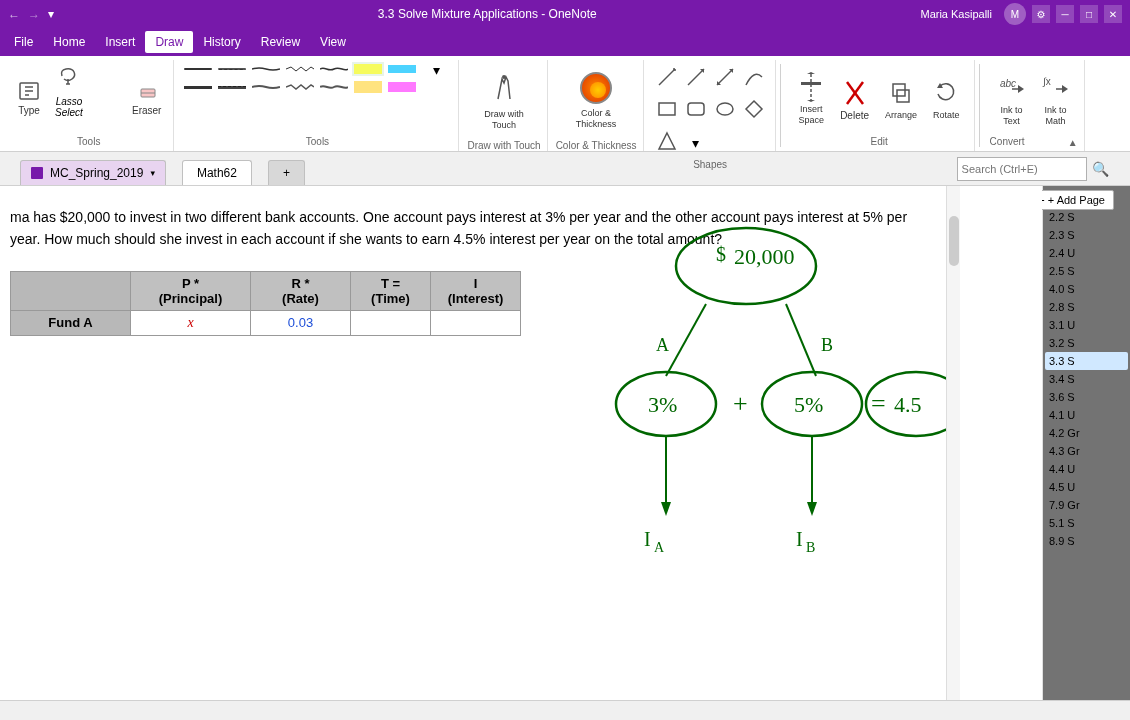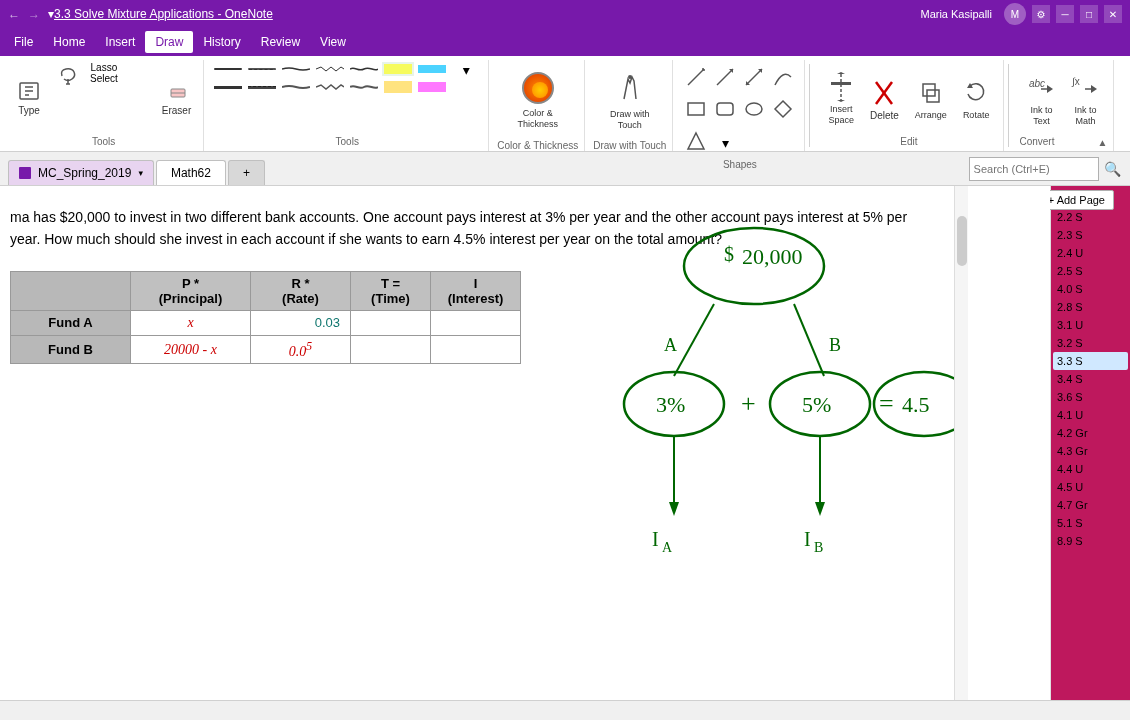--- a/index.html
+++ b/index.html
@@ -10,21 +10,21 @@
       height: 28px;
       background: #7719aa;
       display: flex;
       align-items: center;
       justify-content: space-between;
       padding: 0 8px;
       color: white;
       font-size: 12px;
     }
     .title-bar-left { display: flex; align-items: center; gap: 8px; }
-    .title-bar-center { flex: 1; text-align: left; text-decoration: underline; }
+    .title-bar-center { flex: 1; text-align: center; }
     .title-bar-right { display: flex; align-items: center; gap: 6px; }
     .title-btn { width: 18px; height: 18px; background: rgba(255,255,255,0.2); border: none; color: white; cursor: pointer; font-size: 10px; display: flex; align-items: center; justify-content: center; }
 
     
     .menu-bar {
       height: 28px;
       background: #7719aa;
       display: flex;
       align-items: center;
       padding: 0 4px;
@@ -75,23 +75,23 @@
       min-width: 36px;
     }
     .ribbon-btn svg { margin-bottom: 2px; }
 
     
     .tabs-bar {
       height: 34px;
       background: #f0f0f0;
       display: flex;
       align-items: flex-end;
-      padding: 0 8px;
+      padding: 0 20px;
       border-bottom: 1px solid #d0d0d0;
-      gap: 2px;
+      gap: 16px;
     }
     .tab-item {
       padding: 5px 14px;
       background: #d8d8d8;
       border: 1px solid #c0c0c0;
       border-bottom: none;
       cursor: pointer;
       font-size: 12px;
       border-radius: 3px 3px 0 0;
       display: flex;
@@ -120,22 +120,22 @@
     .content-area {
       flex: 1;
       background: white;
       overflow: hidden;
       position: relative;
       padding: 20px 30px 20px 10px;
     }
 
     
     .right-panel {
-      width: 80px;
-      background: #be185d;
+      width: 88px;
+      background: #737373;
       border-left: 1px solid #e0e0e0;
       overflow-y: auto;
       padding: 4px 2px;
     }
     .section-item {
       font-size: 11px;
       padding: 3px 4px;
       cursor: pointer;
       white-space: nowrap;
       overflow: hidden;
@@ -255,21 +255,21 @@
 
       <div class="ribbon-btn" style="min-width:38px; height:70px; justify-content:center;">
         <svg width="24" height="24" viewBox="0 0 24 24" fill="none" stroke="#555" stroke-width="1.5">
           <rect x="3" y="4" width="18" height="16" rx="1"></rect>
           <line x1="8" y1="8" x2="16" y2="8"></line>
           <line x1="8" y1="12" x2="16" y2="12"></line>
           <line x1="8" y1="16" x2="12" y2="16"></line>
         </svg>
         <span style="font-size:10px;">Type</span>
       </div>
-      <div style="display:flex; gap:2px;">
+      <div style="display:flex; flex-direction:column; gap:2px;font-style:italic;">
         <div class="ribbon-btn" style="height:32px; width:38px;">
           <svg width="22" height="20" viewBox="0 0 22 20" fill="none">
             <path d="M4 10 Q2 4 8 3 Q14 2 16 6 Q18 10 14 13 Q10 16 6 13" stroke="#555" stroke-width="1.5" fill="none"></path>
             <line x1="10" y1="13" x2="10" y2="18" stroke="#555" stroke-width="1.5"></line>
             <line x1="8" y1="18" x2="12" y2="18" stroke="#555" stroke-width="1.5"></line>
           </svg>
         </div>
         <div style="font-size:10px; text-align:center; line-height:1.1;">Lasso<br>Select</div>
       </div>
       <div class="ribbon-btn" style="height:70px; justify-content:center;margin-left:36px;">
@@ -339,43 +339,43 @@
       <div style="cursor:pointer; padding:2px; display:flex; align-items:center; justify-content:center; height:14px;">
         <div style="width:28px; height:12px; background:rgba(255,200,0,0.5);"></div>
       </div>
       <div style="cursor:pointer; padding:2px; display:flex; align-items:center; justify-content:center; height:14px;">
         <div style="width:28px; height:10px; background:#ff40ff; opacity:0.7;"></div>
       </div>
     </div>
     <span class="ribbon-group-label">Tools</span>
   </div>
 
+  <div class="ribbon-group" style="min-width:60px;">
+    <div style="display:flex; gap:4px; padding:4px; flex:1; align-items:center;">
+      <div class="ribbon-btn" style="height:70px; justify-content:center;">
+        <svg width="28" height="36" viewBox="0 0 28 36">
+          <path d="M8 28 L12 8 L14 12 L16 6 L18 10 L20 28" stroke="#555" fill="none" stroke-width="1.5"></path>
+          <circle cx="14" cy="6" r="2" fill="#555"></circle>
+        </svg>
+        <span style="font-size:9px; text-align:center; line-height:1.2;">Draw with<br>Touch</span>
+      </div>
+    </div>
+    <span class="ribbon-group-label">Draw with Touch</span>
+  </div>
+
   <div class="ribbon-group" style="min-width:70px;">
     <div style="display:flex; gap:4px; padding:4px; flex:1; align-items:center;">
       <div class="ribbon-btn" style="flex-direction:column; height:70px; justify-content:center; align-items:center;">
         <div style="width:32px; height:32px; border-radius:50%; background:radial-gradient(circle, #ff8800, #dd3300); border:2px solid #888; position:relative; overflow:hidden;">
           <div style="position:absolute; top:8px; left:8px; width:16px; height:16px; border-radius:50%; background:radial-gradient(circle, #ffcc00, #ff8800);"></div>
         </div>
         <span style="font-size:9px; margin-top:4px; text-align:center; line-height:1.2;">Color &amp;<br>Thickness</span>
       </div>
     </div>
     <span class="ribbon-group-label">Color &amp; Thickness</span>
-  </div>
-
-  <div class="ribbon-group" style="min-width:60px;">
-    <div style="display:flex; gap:4px; padding:4px; flex:1; align-items:center;">
-      <div class="ribbon-btn" style="height:70px; justify-content:center;">
-        <svg width="28" height="36" viewBox="0 0 28 36">
-          <path d="M8 28 L12 8 L14 12 L16 6 L18 10 L20 28" stroke="#555" fill="none" stroke-width="1.5"></path>
-          <circle cx="14" cy="6" r="2" fill="#555"></circle>
-        </svg>
-        <span style="font-size:9px; text-align:center; line-height:1.2;">Draw with<br>Touch</span>
-      </div>
-    </div>
-    <span class="ribbon-group-label">Draw with Touch</span>
   </div>
 
   <div class="ribbon-group" style="min-width:130px;">
     <div style="display:grid; grid-template-columns: repeat(4, 1fr); gap:3px; padding:2px; flex:1; align-items:center; justify-items:center;">
       <div style="cursor:pointer; padding:3px;"><svg width="20" height="20">
             <line x1="2" y1="18" x2="18" y2="2" stroke="#555" stroke-width="1.5"></line>
             <line x1="16" y1="2" x2="18" y2="2" stroke="#555" stroke-width="1.5"></line>
             <line x1="18" y1="2" x2="18" y2="4" stroke="#555" stroke-width="1.5"></line>
           </svg></div>
       <div style="cursor:pointer; padding:3px;"><svg width="20" height="20">
@@ -512,28 +512,21 @@
           <th colspan="2" style="min-width:120px;">P *<br>(Principal)</th>
           <th colspan="2" style="min-width:100px;">R *<br>(Rate)</th>
           <th colspan="1" style="min-width:80px;">T =<br>(Time)</th>
           <th style="min-width:90px;">I<br>(Interest)</th>
         </tr>
       </thead>
       <tbody>
         <tr>
           <td class="row-label">Fund A</td>
           <td colspan="2" style="color:#cc0000; font-family:cursive; font-size:14px; font-style:italic;">x</td>
-          <td colspan="2" style="color:#0f766e;text-align:right;">0.03</td>
-          <td></td>
-          <td></td>
-        </tr>
-        <tr>
-          <td class="row-label">Fund B</td>
-          <td colspan="2" style="color:#cc0000; font-family:cursive; font-size:14px; font-style:italic;">20000 - x</td>
-          <td colspan="2" style="color:#cc0000; font-family:cursive; font-size:14px; font-style:italic;">0.0<sup>5</sup></td>
+          <td colspan="2" style="color:#1d4ed8;">0.03</td>
           <td></td>
           <td></td>
         </tr>
       </tbody>
     </table>
 
     <svg style="position:absolute; right:96px; top:20px; width:360px; height:460px;" viewBox="0 0 360 460">
 
       <ellipse cx="160" cy="60" rx="70" ry="38" fill="none" stroke="#006600" stroke-width="2.5"></ellipse>
       <text x="130" y="55" font-family="cursive" font-size="20" fill="#006600">$ </text>
@@ -588,21 +581,21 @@
     <div class="section-item">3.1 U</div>
     <div class="section-item">3.2 S</div>
     <div class="section-item active">3.3 S</div>
     <div class="section-item">3.4 S</div>
     <div class="section-item">3.6 S</div>
     <div class="section-item">4.1 U</div>
     <div class="section-item">4.2 Gr</div>
     <div class="section-item">4.3 Gr</div>
     <div class="section-item">4.4 U</div>
     <div class="section-item">4.5 U</div>
-    <div class="section-item">4.7 Gr</div>
+    <div class="section-item">7.9 Gr</div>
     <div class="section-item">5.1 S</div>
     <div class="section-item">8.9 S</div>
   </div>
 </div>
 
 <div class="status-bar">
   <span></span>
 </div>
 
 </body></html>

